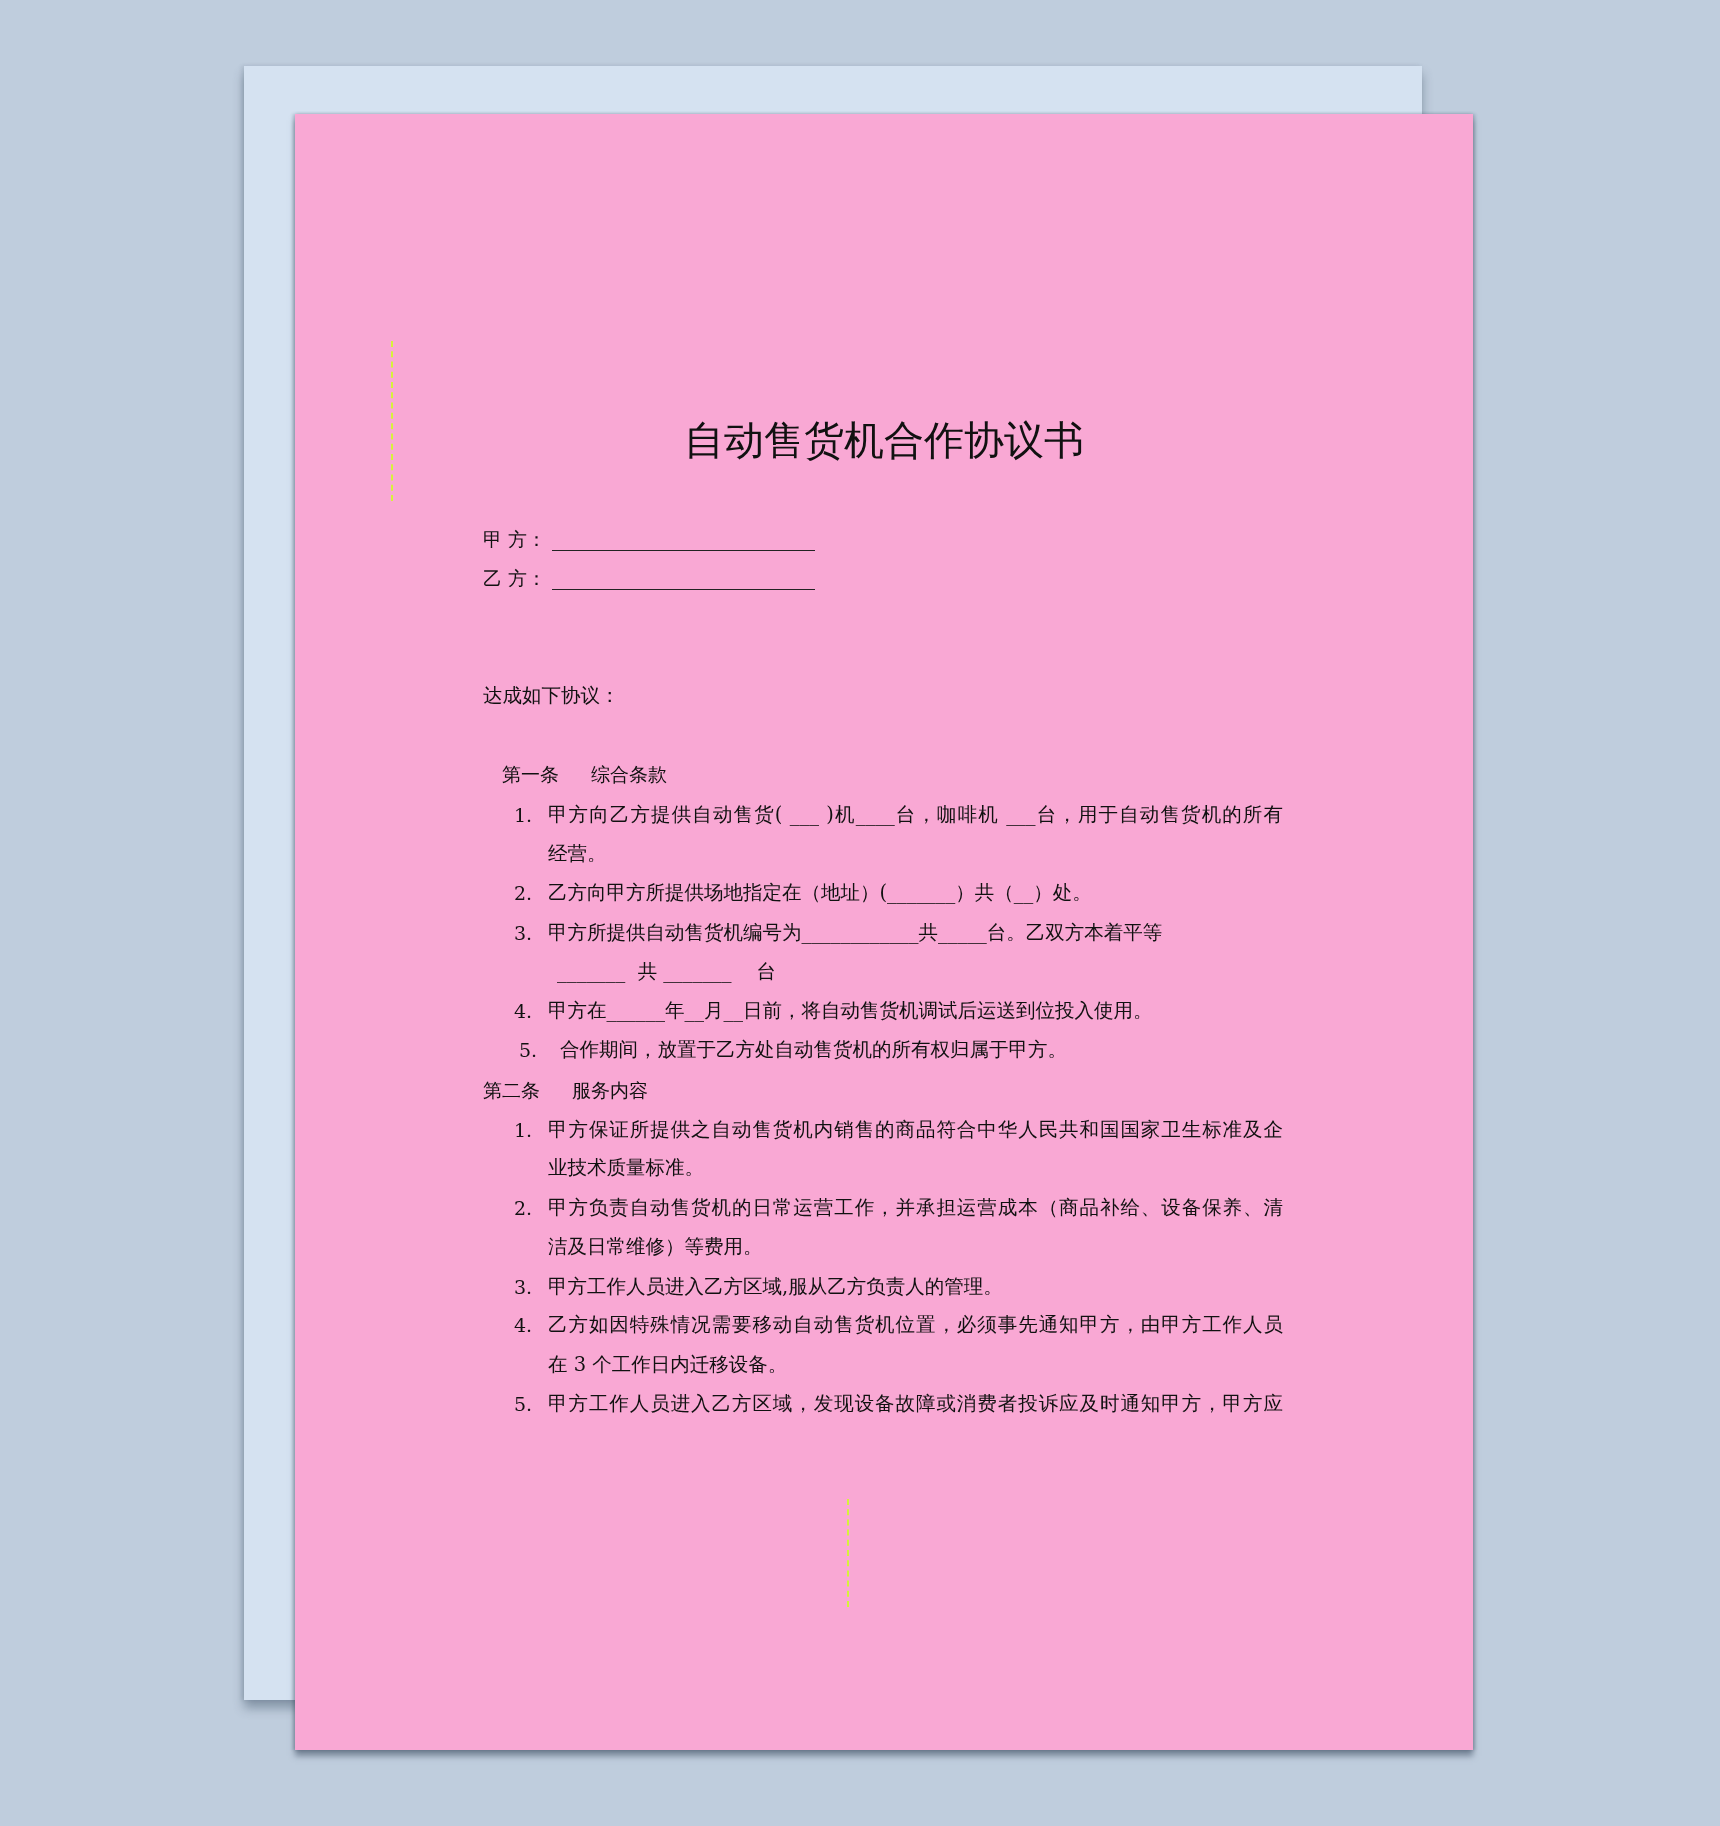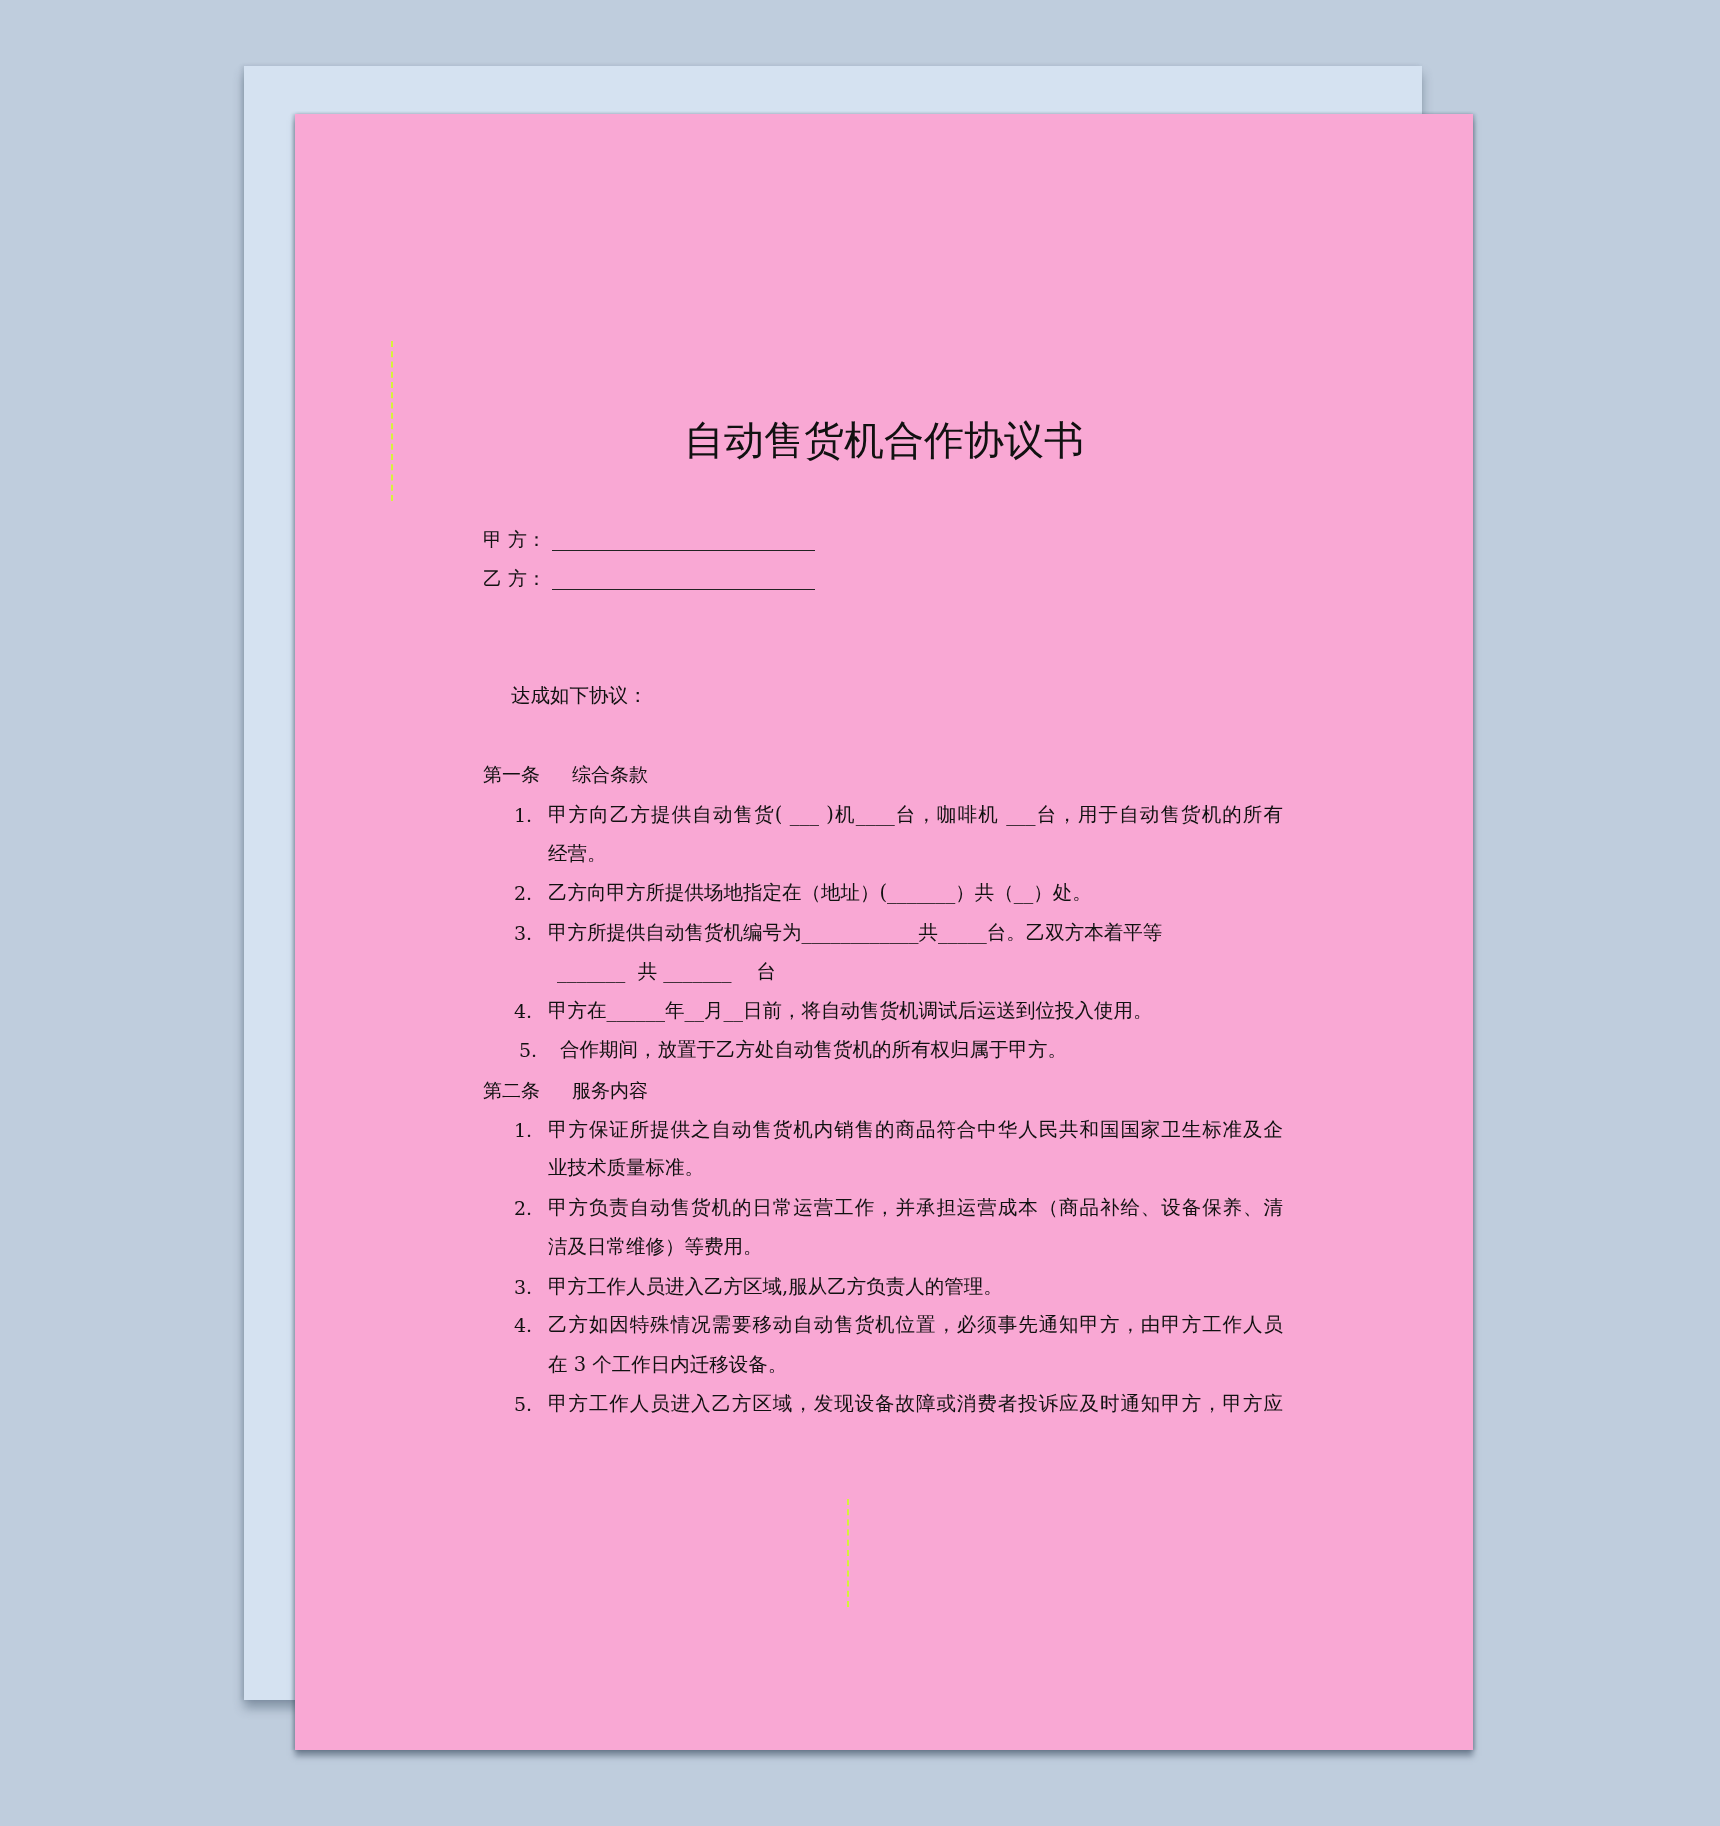--- a/index.html
+++ b/index.html
@@ -38,21 +38,21 @@
   .party { left: 188px; }
   .party .lbl { display: inline-block; width: 70px; }
   .party .blank {
     display: inline-block; width: 263px; border-bottom: 1.5px solid #222;
     height: 18px; vertical-align: bottom; margin-left: -1px;
   }
   .para {
     position: absolute; left: 188px; width: 800px; font-size: 19.5px; line-height: 24px;
     text-align: justify; text-align-last: justify; white-space: nowrap;
   }
-  .para.last { text-align-last: left; margin-left: 28px; }
+  .para.last { text-align-last: left; }
   .indent { left: 230px; width: 758px; }
   .heading { left: 188px; font-size: 19px; }
   .heading .num { display: inline-block; width: 89px; }
   .item-num { position: absolute; font-size: 19px; line-height: 24px; }
   .item-text {
     position: absolute; left: 253px; width: 735px; font-size: 19.5px; line-height: 24px;
     text-align: justify; text-align-last: justify; white-space: nowrap;
   }
   .item-text.short { text-align-last: left; }
 </style>
@@ -69,21 +69,21 @@
 
   <div class="line party" style="top:413px;">
     <span class="lbl">甲  方：</span><span class="blank"></span>
   </div>
   <div class="line party" style="top:452px;">
     <span class="lbl">乙  方：</span><span class="blank"></span>
   </div>
 
   <div class="para last" style="top:570px;">达成如下协议：</div>
 
-  <div class="line heading" style="top:648px;">
+  <div class="line heading" style="top:648px;margin-left:19px;">
     <span class="num">第一条</span><span>综合条款</span>
   </div>
 
   <div class="item-num" style="left:219px; top:689px;">1.</div>
   <div class="item-text" style="top:689px;">甲方向乙方提供自动售货( ___ )机____台，咖啡机 ___台，用于自动售货机的所有</div>
   <div class="item-text short" style="top:728px;">经营。</div>
 
   <div class="item-num" style="left:219px; top:767px;">2.</div>
   <div class="item-text short" style="top:767px;">乙方向甲方所提供场地指定在（地址）(_______）共（__）处。</div>
 

